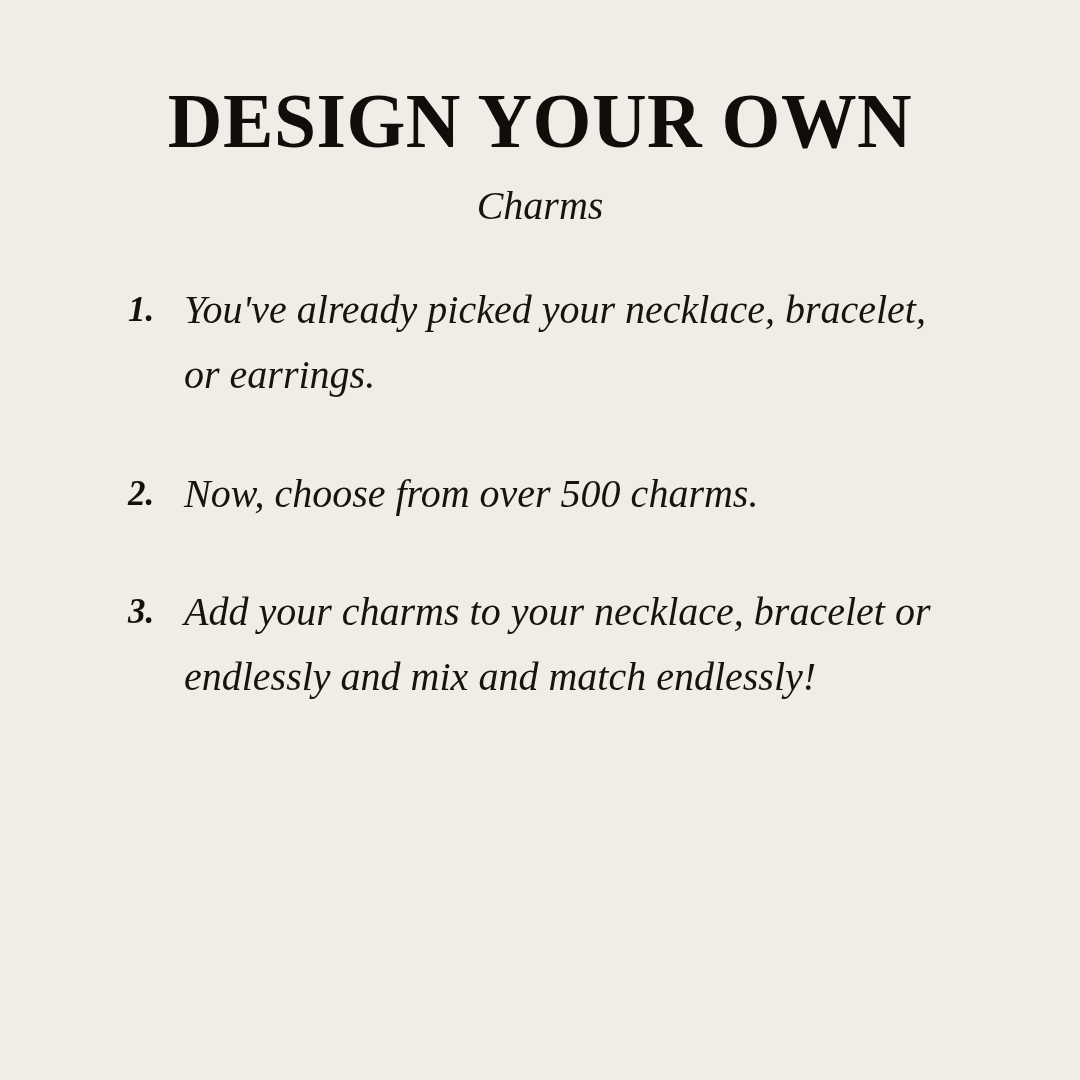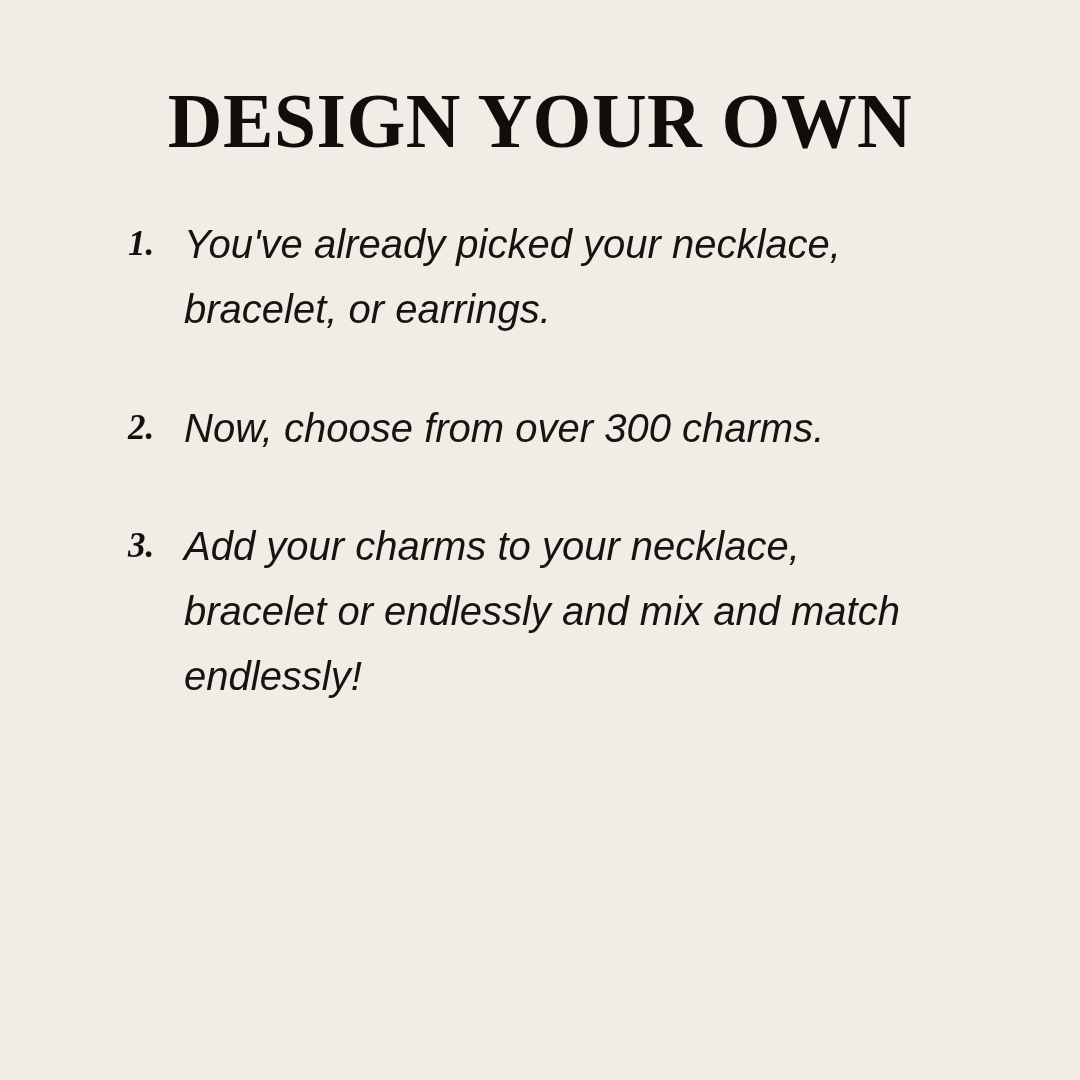--- a/index.html
+++ b/index.html
@@ -70,46 +70,47 @@
     width: 56px;
     font-family: "Liberation Serif", serif;
     font-weight: bold;
     font-style: italic;
     font-size: 35px;
     line-height: 1.85;
     color: #14110d;
   }
   .step-text {
     flex: 1 1 auto;
-    font-family: Liberation Sans, sans-serif;
+    font-family: Liberation Serif, serif;
     font-style: italic;
     font-size: 40px;
     line-height: 1.62;
     color: #17140f;
     max-width: 760px;
   }
 </style>
 </head>
 <body>
 
 <div class="page">
 
   <h1 class="headline">DESIGN YOUR OWN</h1>
+  <div class="subhead">Charms</div>
 
 
   <div class="steps">
 
     <div class="step">
       <div class="step-num">1.</div>
       <div class="step-text">You've already picked your necklace, bracelet, or earrings.</div>
     </div>
 
     <div class="step">
       <div class="step-num">2.</div>
-      <div class="step-text">Now, choose from over 300 charms.</div>
+      <div class="step-text">Now, choose from over 500 charms.</div>
     </div>
 
     <div class="step">
       <div class="step-num">3.</div>
       <div class="step-text">Add your charms to your necklace, bracelet or endlessly and mix and match endlessly!</div>
     </div>
 
   </div>
 
 </div>

